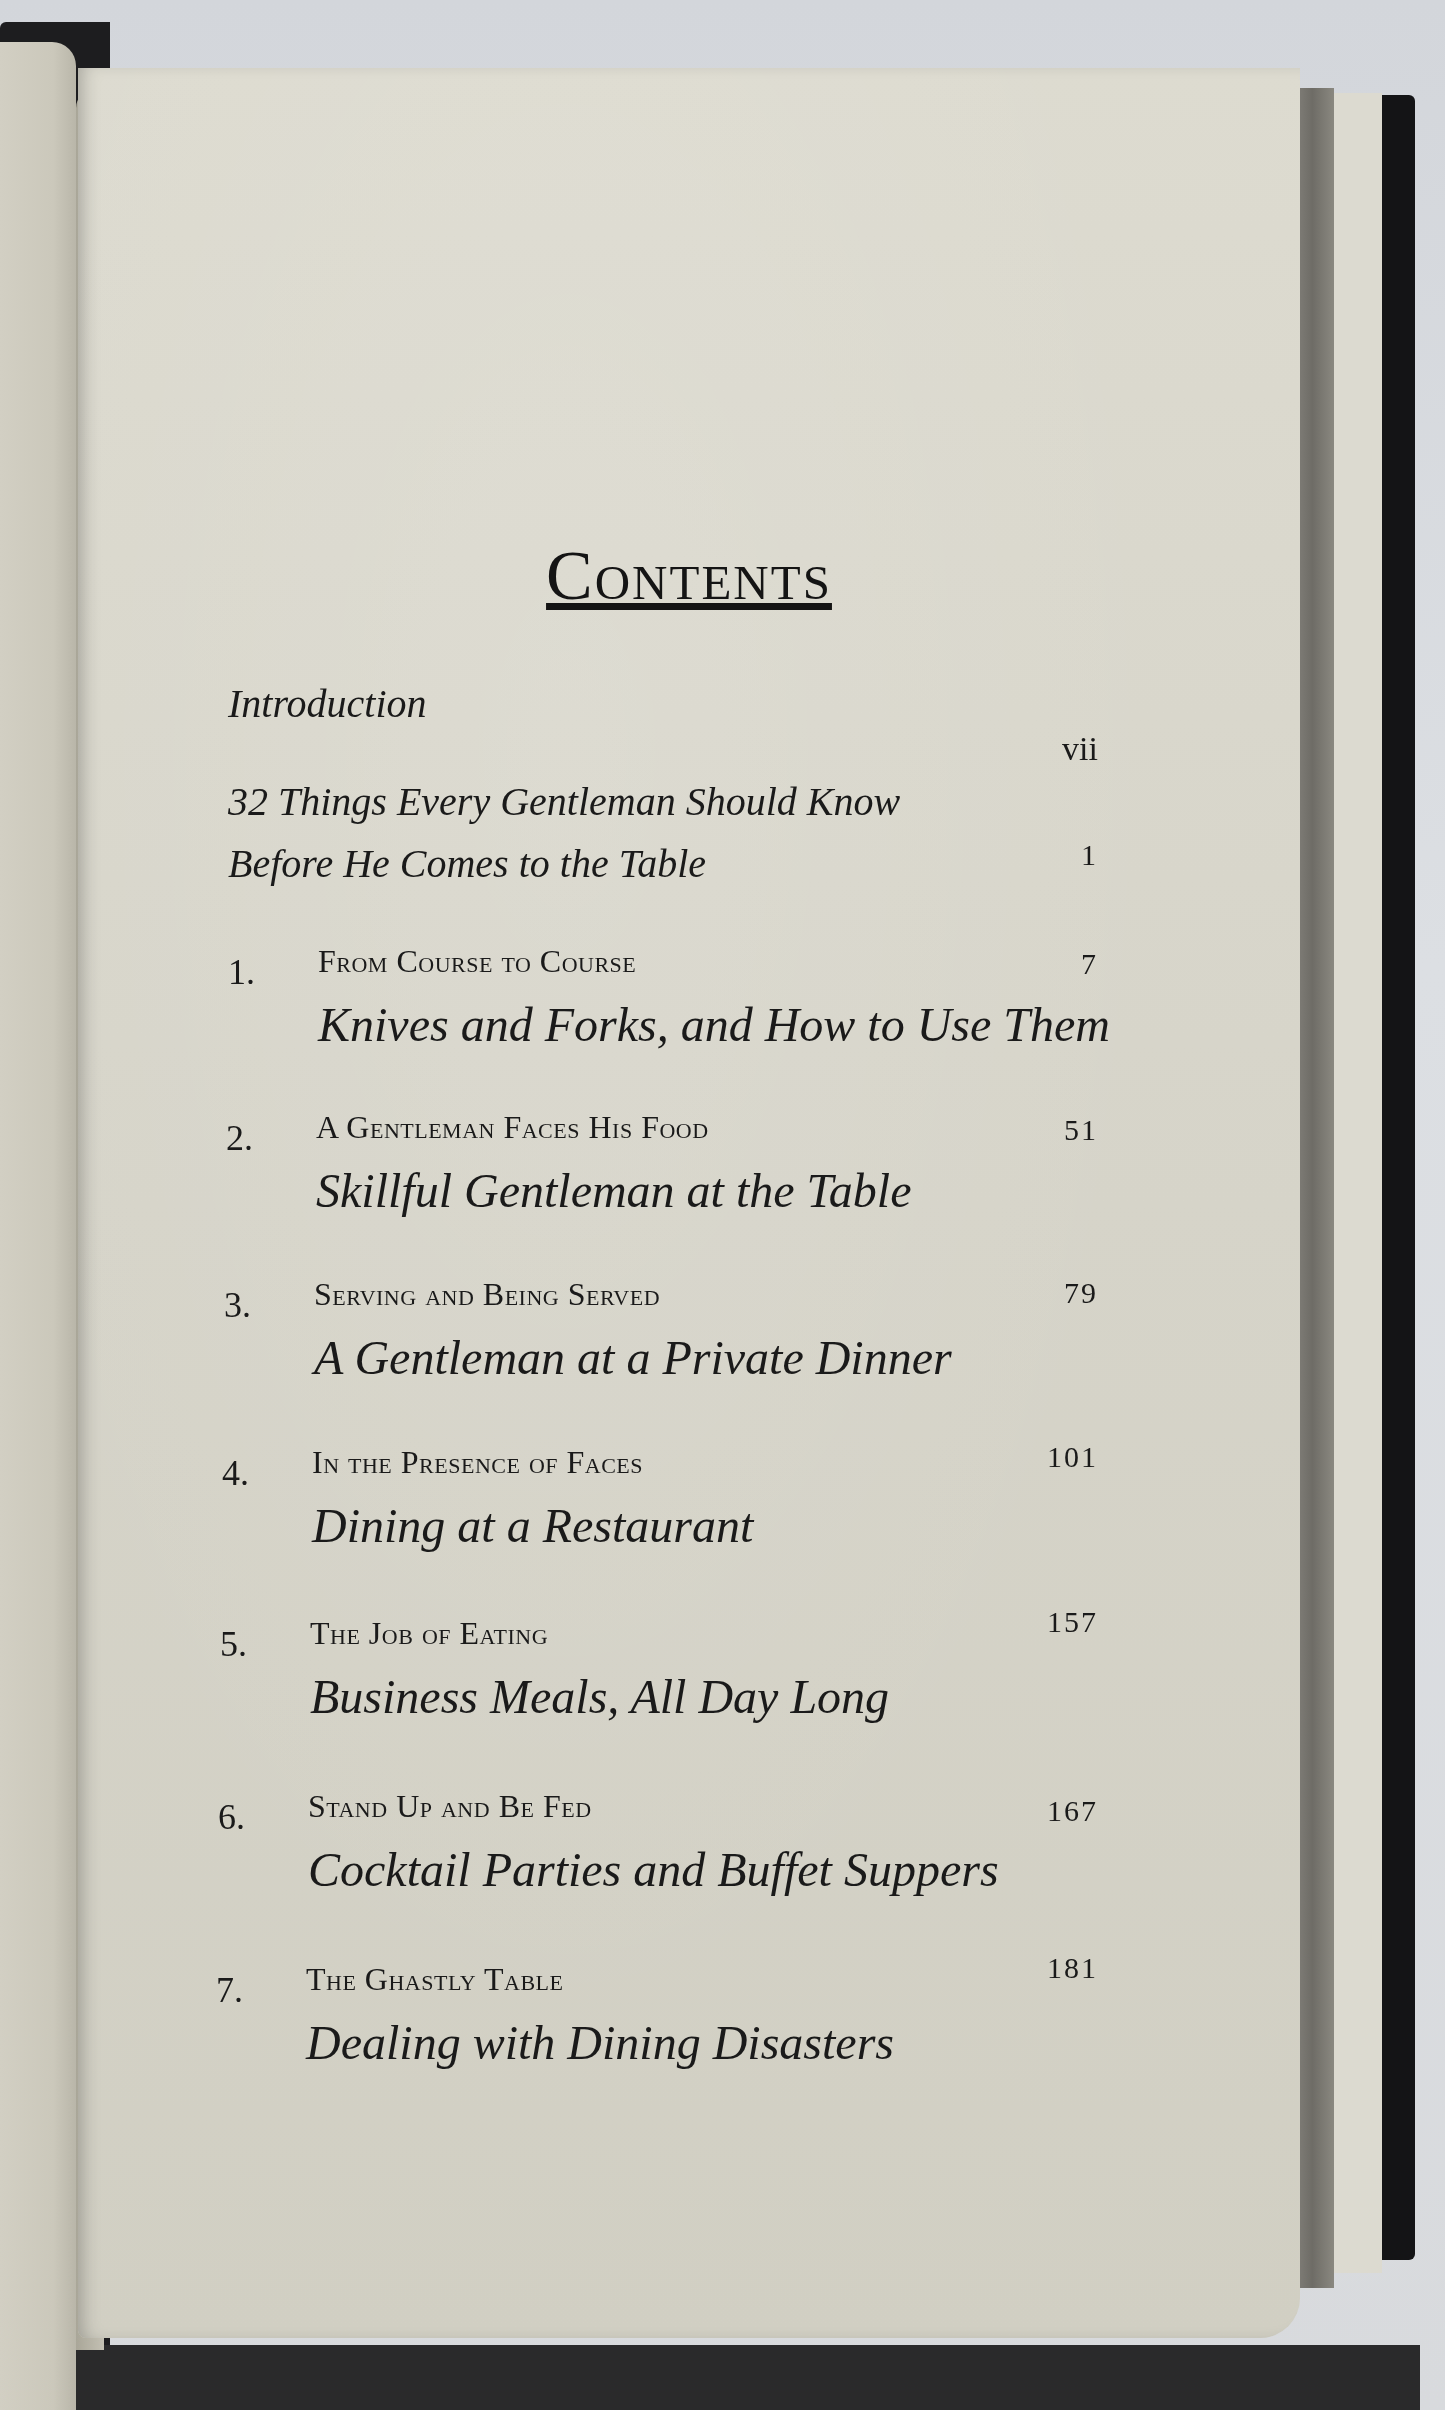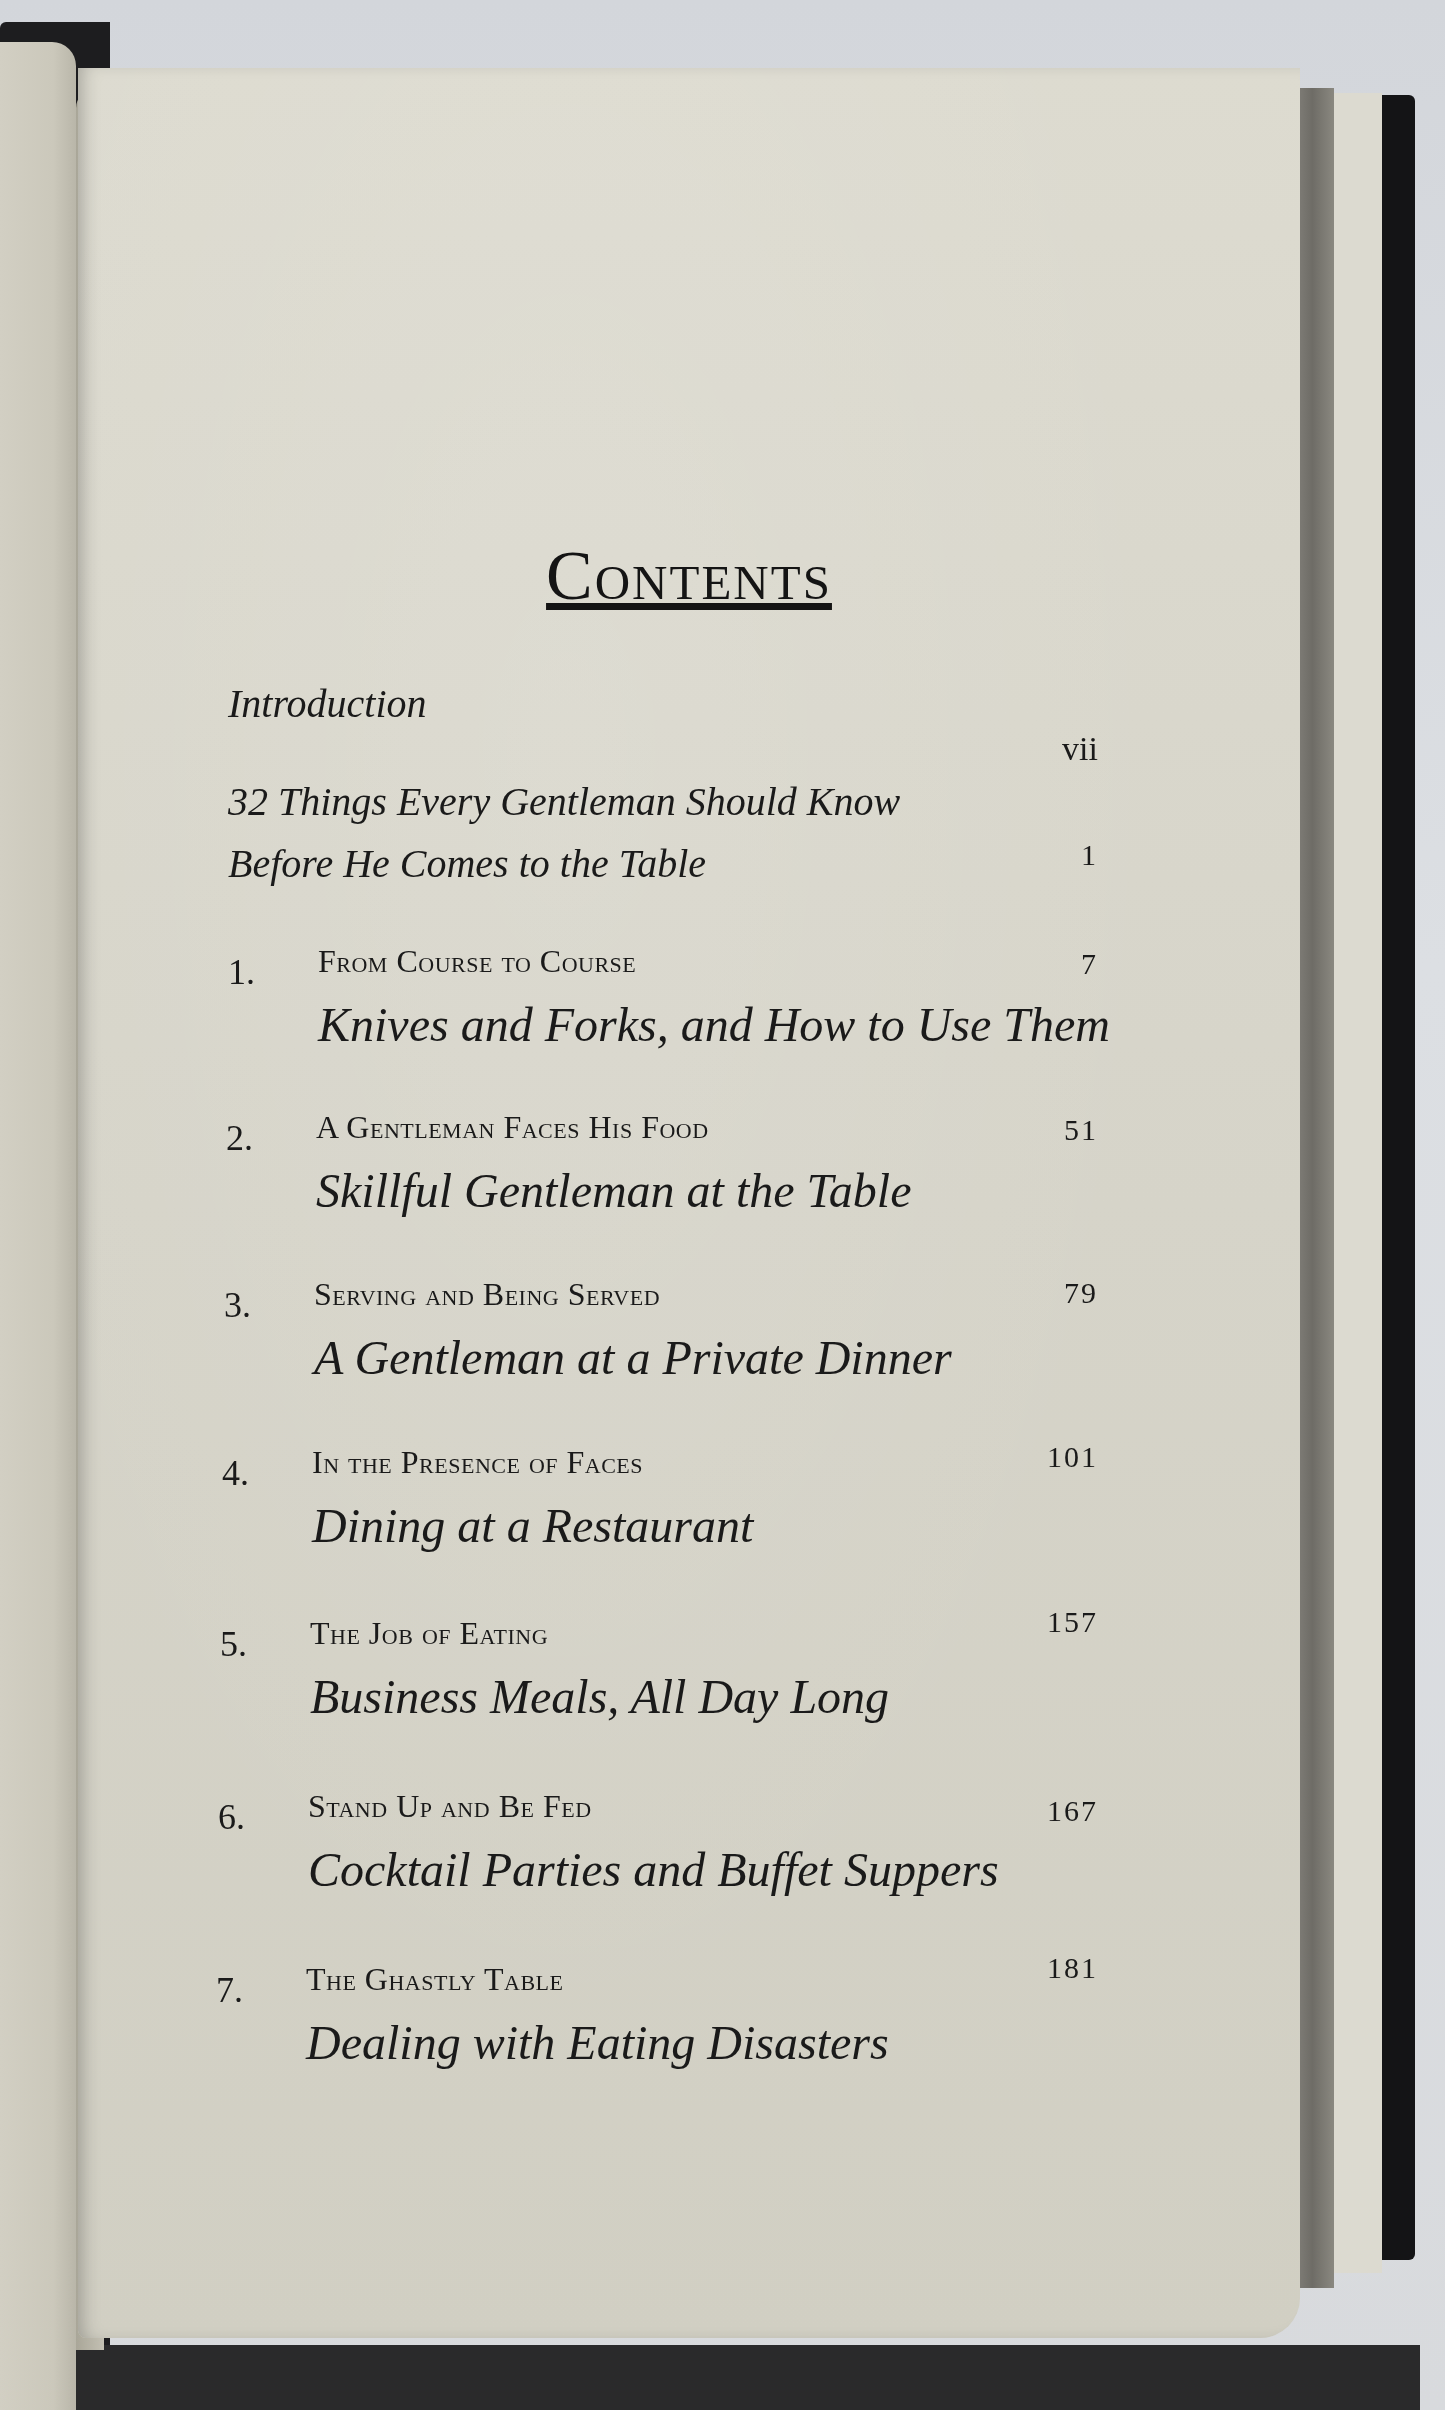--- a/index.html
+++ b/index.html
@@ -102,16 +102,16 @@
   <div class="entry" style="top:1720px;">
     <span class="num" style="left:140px; top:8px;">6.</span>
     <span class="chap-title" style="left:230px;">Stand Up and Be Fed</span>
     <span class="subtitle" style="left:230px; top:54px;">Cocktail Parties and Buffet Suppers</span>
     <span class="pg" style="top:-10px;margin-top:16px;">167</span>
   </div>
 
   <div class="entry" style="top:1893px;">
     <span class="num" style="left:138px; top:8px;">7.</span>
     <span class="chap-title" style="left:228px;">The Ghastly Table</span>
-    <span class="subtitle" style="left:228px; top:54px;">Dealing with Eating Disasters</span>
+    <span class="subtitle" style="left:228px; top:54px;">Dealing with Dining Disasters</span>
     <span class="pg" style="top:-10px;">181</span>
   </div>
 </div>
 
 </body></html>

